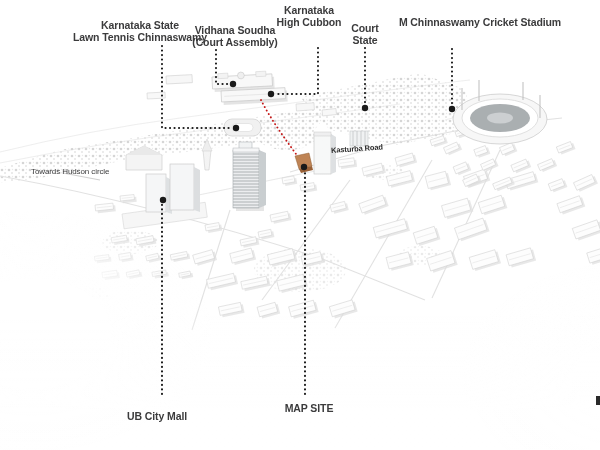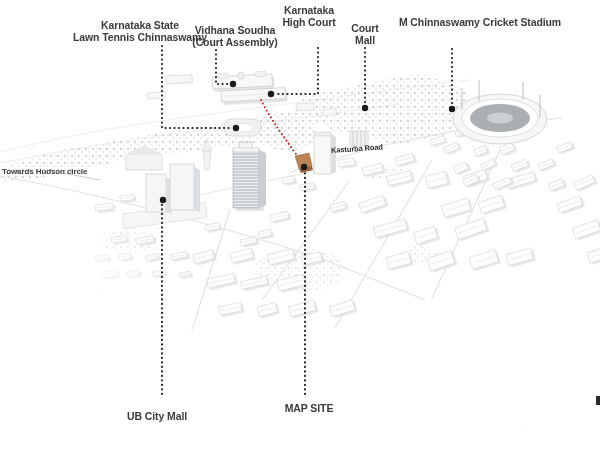--- a/index.html
+++ b/index.html
@@ -14,21 +14,21 @@
     background:
       linear-gradient(rgba(255,255,255,.12),rgba(255,255,255,.12)),
       linear-gradient(to bottom, rgba(255,255,255,0) 70%, rgba(255,255,255,.97) 91%),
       radial-gradient(ellipse 250px 170px at 5% 74%, rgba(255,255,255,.96) 32%, rgba(255,255,255,0) 72%),
       radial-gradient(ellipse 240px 170px at 100% 84%, rgba(255,255,255,.92) 22%, rgba(255,255,255,0) 68%);
   }
   .label{
     position:absolute;color:#3b3b3c;font-size:10.5px;font-weight:600;line-height:12px;
     text-align:center;transform:translateX(-50%);white-space:nowrap;letter-spacing:-0.1px;
   }
-  .label.small{font-size:8px;font-weight:700;transform:none;text-align:left;}
+  .label.small{font-size:8px;font-weight:400;transform:none;text-align:left;margin-left:29px;}
   .label.road{font-size:7.5px;font-weight:700;color:#2c2c2c;transform:rotate(-4deg);transform-origin:left center;text-align:left;}
   .fragment{position:absolute;width:4px;height:9px;background:#2a2a2a;}
 </style>
 </head>
 <body>
 
 <div class="stage">
 
   <svg id="model" width="600" height="450" viewBox="0 0 600 450">
     <defs>
@@ -507,26 +507,26 @@
     <div>Lawn Tennis Chinnaswamy</div>
   </div>
 
   <div class="label" style="left:235px;top:24px">
     <div>Vidhana Soudha</div>
     <div>(Court Assembly)</div>
   </div>
 
   <div class="label" style="left:309px;top:4px">
     <div>Karnataka</div>
-    <div>High Court</div>
+    <div>High Cubbon</div>
   </div>
 
   <div class="label" style="left:365px;top:22px">
     <div>Court</div>
-    <div>Mall</div>
+    <div>State</div>
   </div>
 
   <div class="label" style="left:480px;top:16px">M Chinnaswamy Cricket Stadium</div>
 
   <div class="label small" style="left:2px;top:166px">Towards Hudson circle</div>
 
   <div class="label road" style="left:331px;top:145px">Kasturba Road</div>
 
   <div class="label" style="left:157px;top:410px">UB City Mall</div>
 

